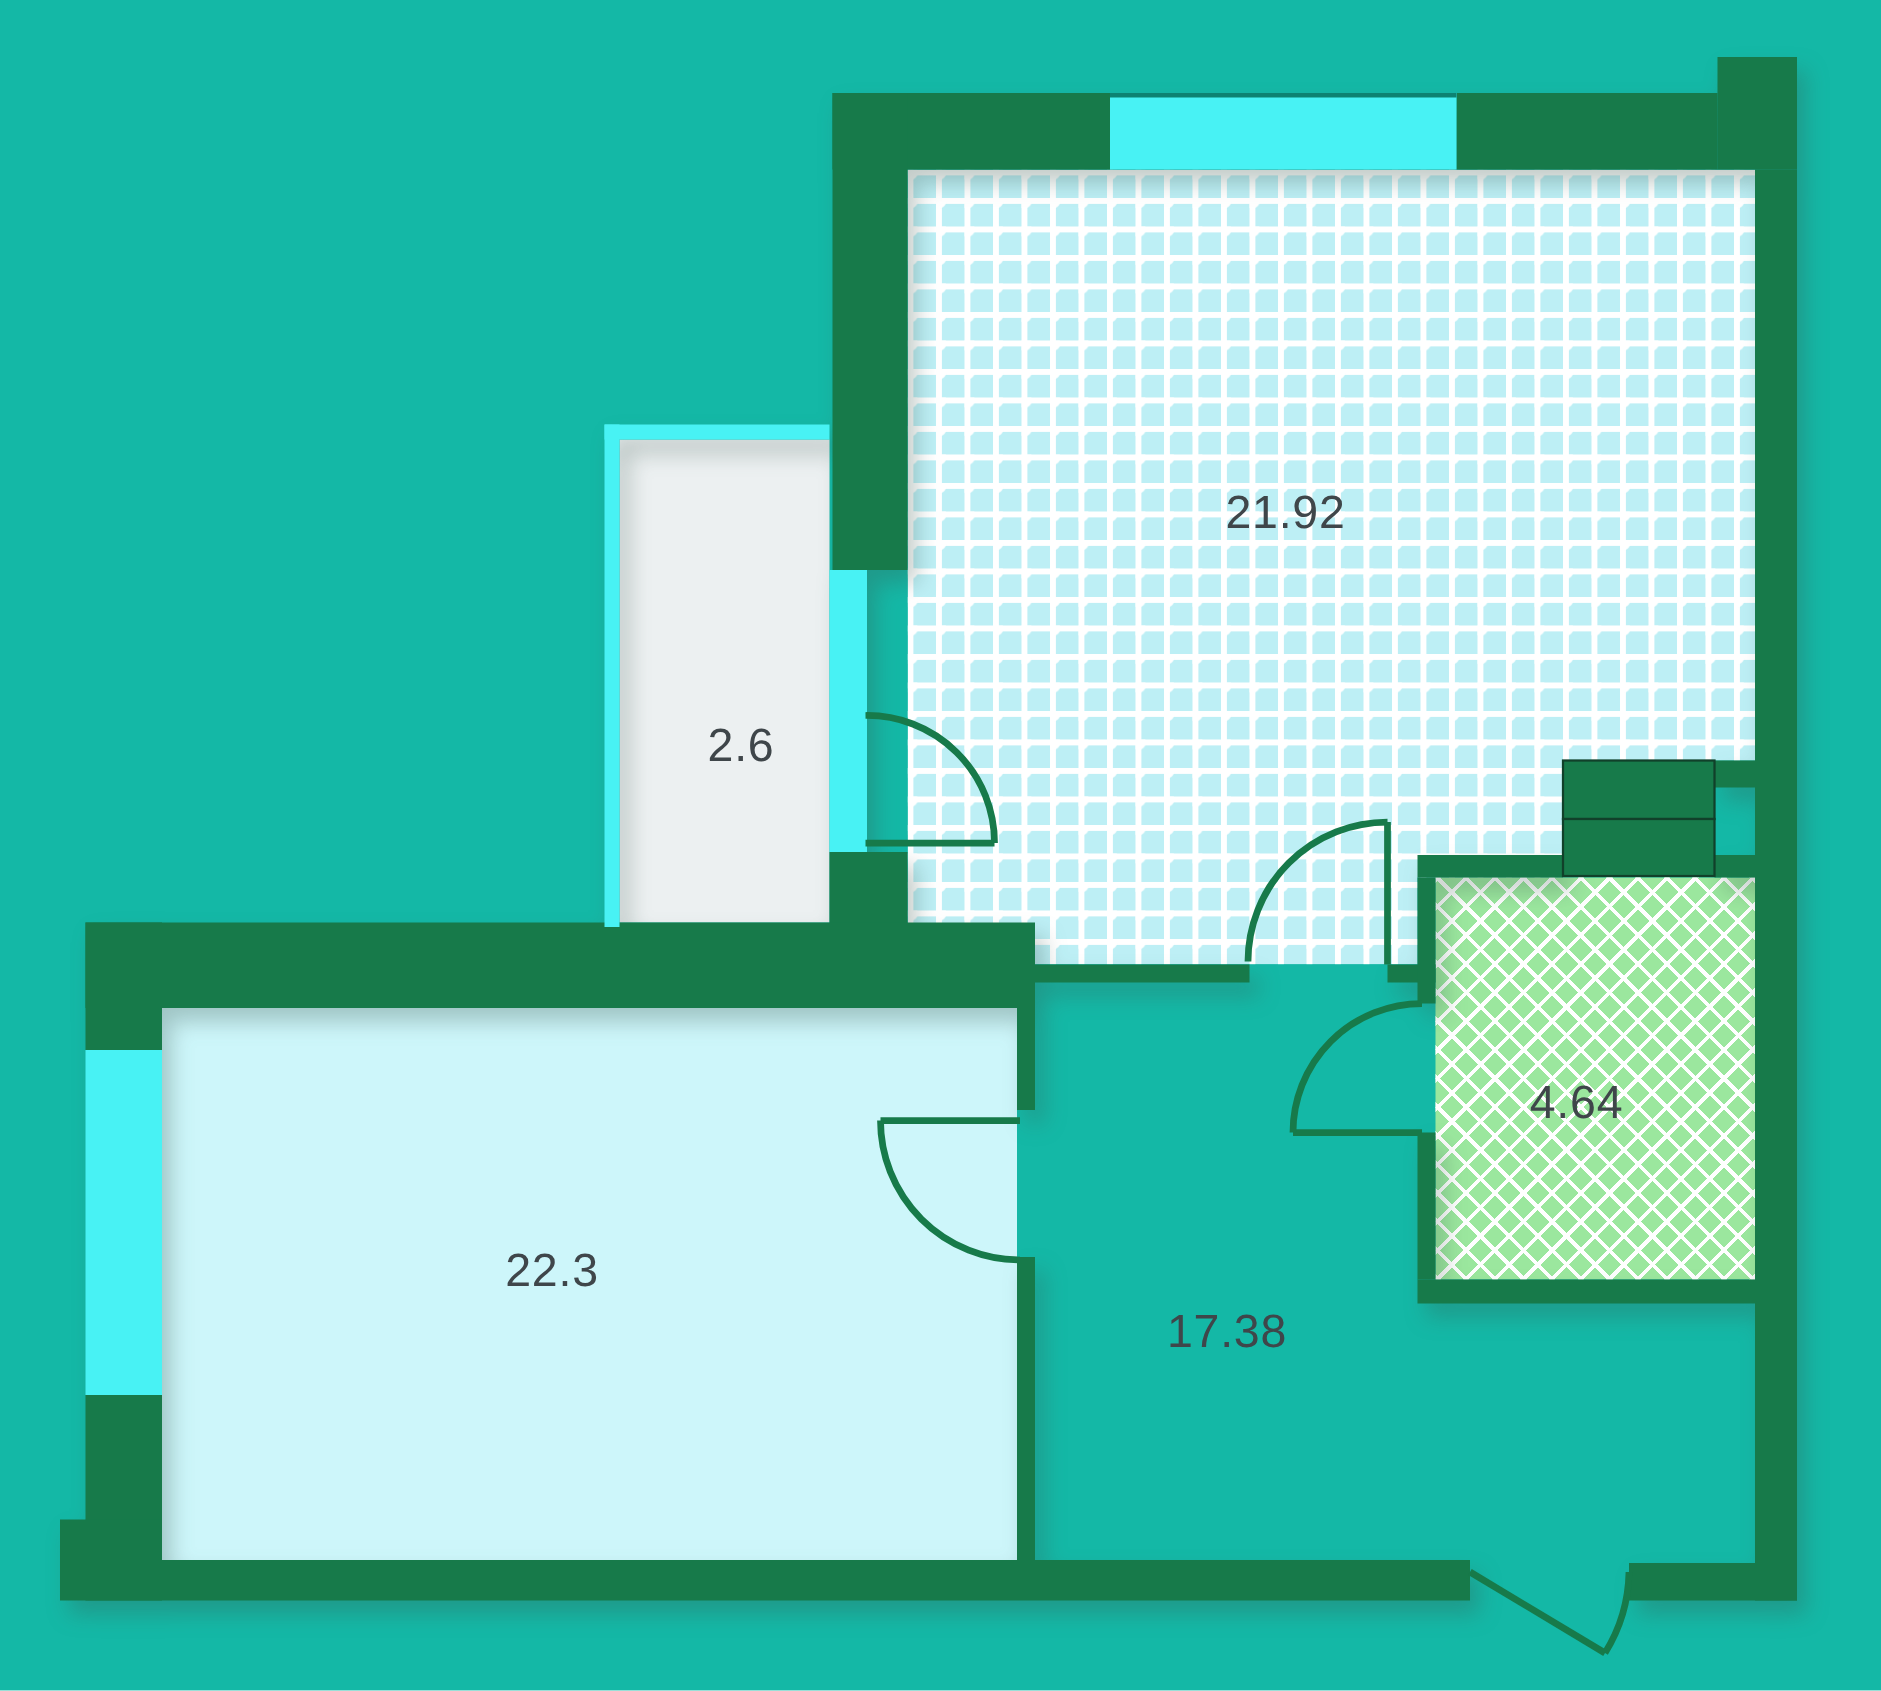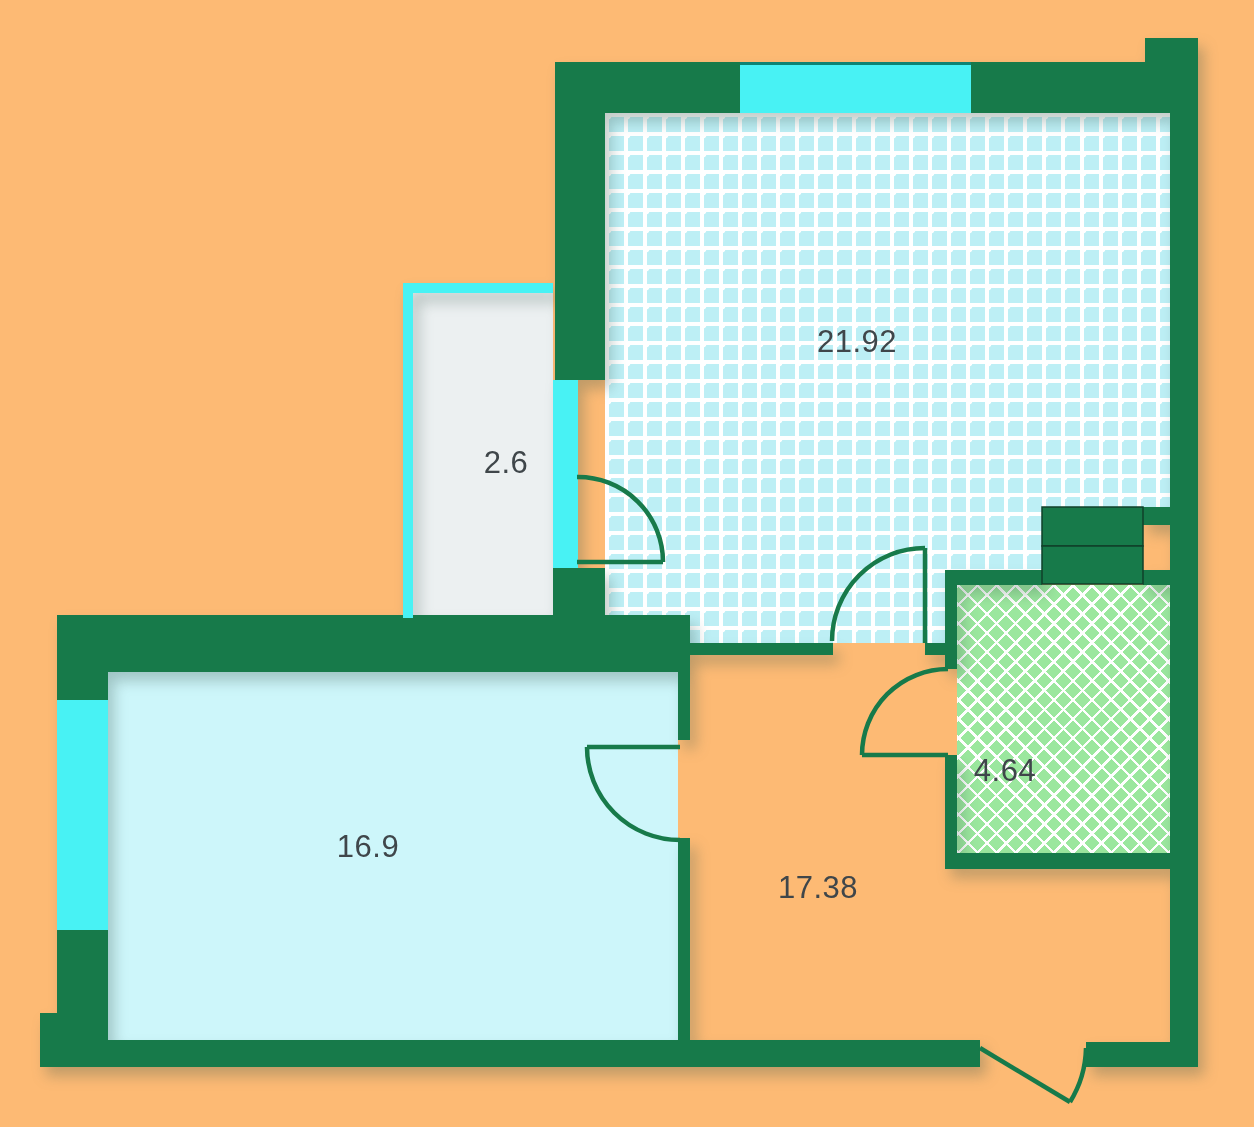--- a/index.html
+++ b/index.html
@@ -1,19 +1,19 @@
 <!DOCTYPE html>
 <html><head>
 <meta charset="utf-8">
 <style>
   html,body{margin:0;padding:0;background:#ffffff;}
   .plan{
     position:relative;
     width:1254px;height:1127px;
-    background:#fdba74;
+    background:#14b8a6;
     overflow:hidden;
     font-family:"Liberation Sans","DejaVu Sans",sans-serif;
   }
   .abs{position:absolute;}
   
   .fill-living{
     left:605px;top:113px;width:565px;height:530px;
     background-color:#BDEFF5;
     background-image:
       radial-gradient(circle at 2px 2px, #ffffff 4.5px, rgba(255,255,255,0) 5.2px),
@@ -117,18 +117,18 @@
       <path d="M1086 1048 A106 106 0 0 1 1070 1102"></path>
     </g>
 
     <g fill="#177A4A" stroke="#11402A" stroke-width="1.5">
       <rect x="1042" y="507" width="101" height="39"></rect>
       <rect x="1042" y="546" width="101" height="38"></rect>
     </g>
   </svg>
 
   <div class="room-label" style="left:857px;top:342px;">21.92</div>
-  <div class="room-label" style="left:494px;top:463px;margin-left:12px;">2.6</div>
-  <div class="room-label" style="left:368px;top:847px;">16.9</div>
+  <div class="room-label" style="left:494px;top:497px;">2.6</div>
+  <div class="room-label" style="left:368px;top:847px;">22.3</div>
   <div class="room-label" style="left:818px;top:888px;">17.38</div>
-  <div class="room-label" style="left:1005px;top:735px;margin-top:36px;">4.64</div>
+  <div class="room-label" style="left:1051px;top:735px;">4.64</div>
 
 </div>
 
 </body></html>

